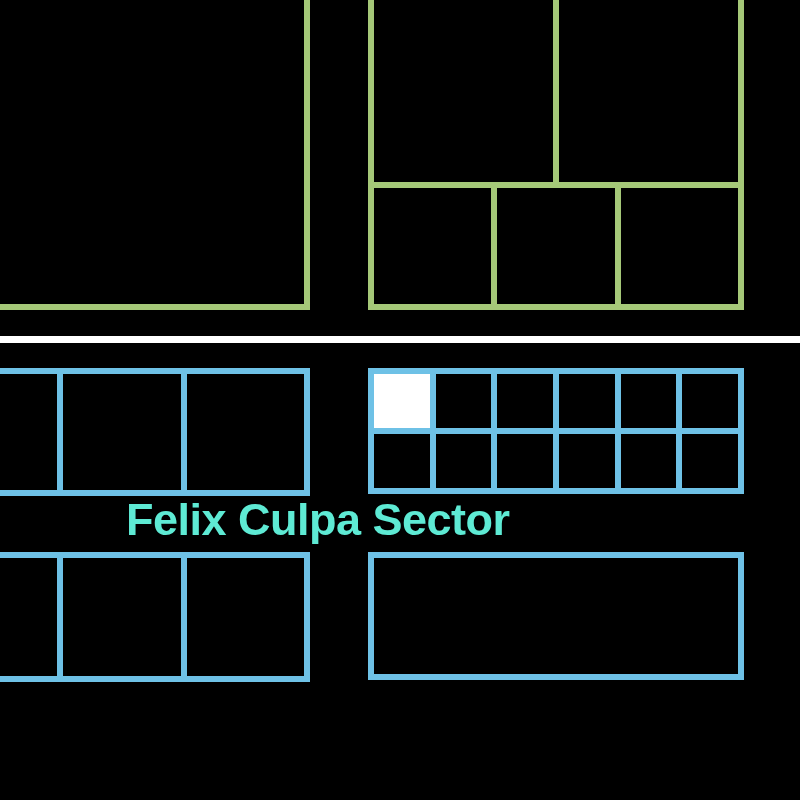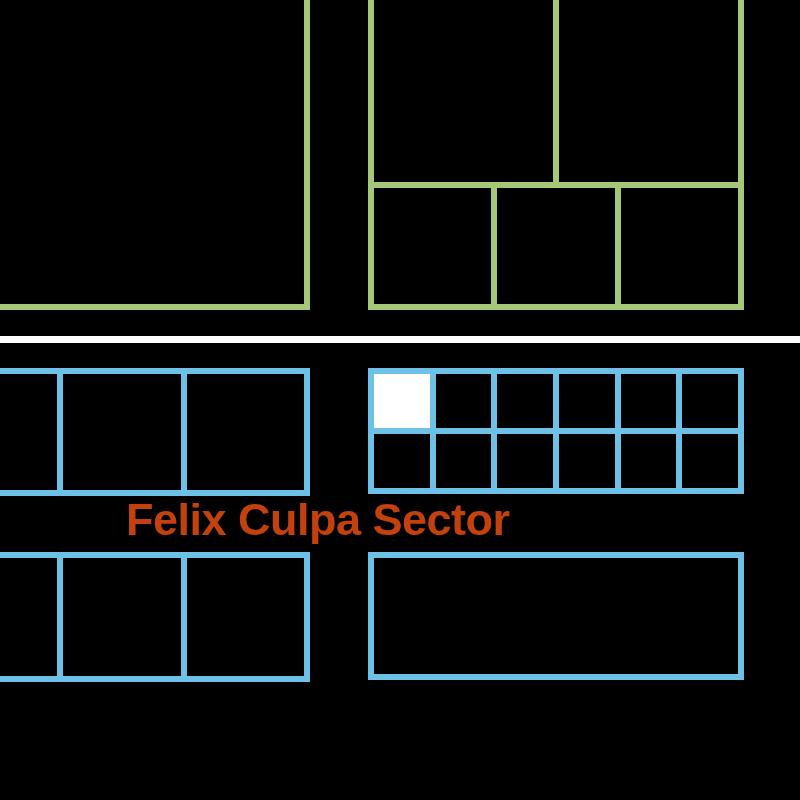--- a/index.html
+++ b/index.html
@@ -133,21 +133,21 @@
     <div class="cell"></div>
     <div class="cell"></div>
     <div class="cell"></div>
     <div class="cell"></div>
     <div class="cell"></div>
     <div class="cell"></div>
     <div class="cell"></div>
     <div class="cell"></div>
   </div>
 
-  <div id="sector-label" style="color: #c2410c;">Felix Culpa Sector</div>
+  <div id="sector-label" style="color: #5eead4;">Felix Culpa Sector</div>
 
   <div id="blue-bottom-left" class="panel blue-strip">
     <div class="cell"></div>
     <div class="cell"></div>
     <div class="cell"></div>
   </div>
 
   <div id="blue-bottom-right" class="panel blue-outline"></div>
 
 </div>

